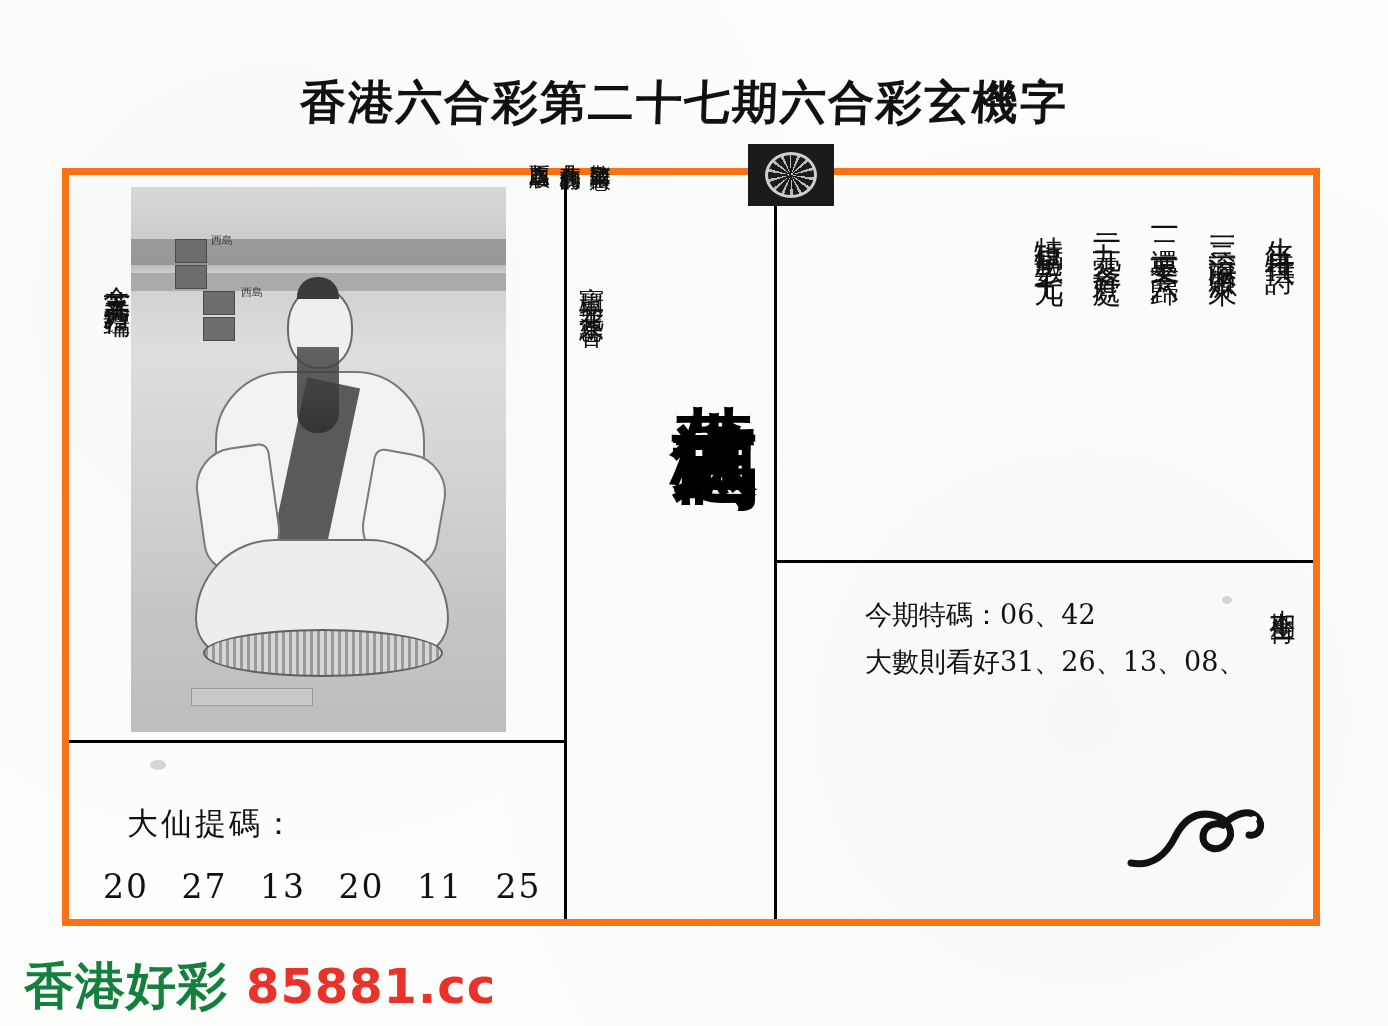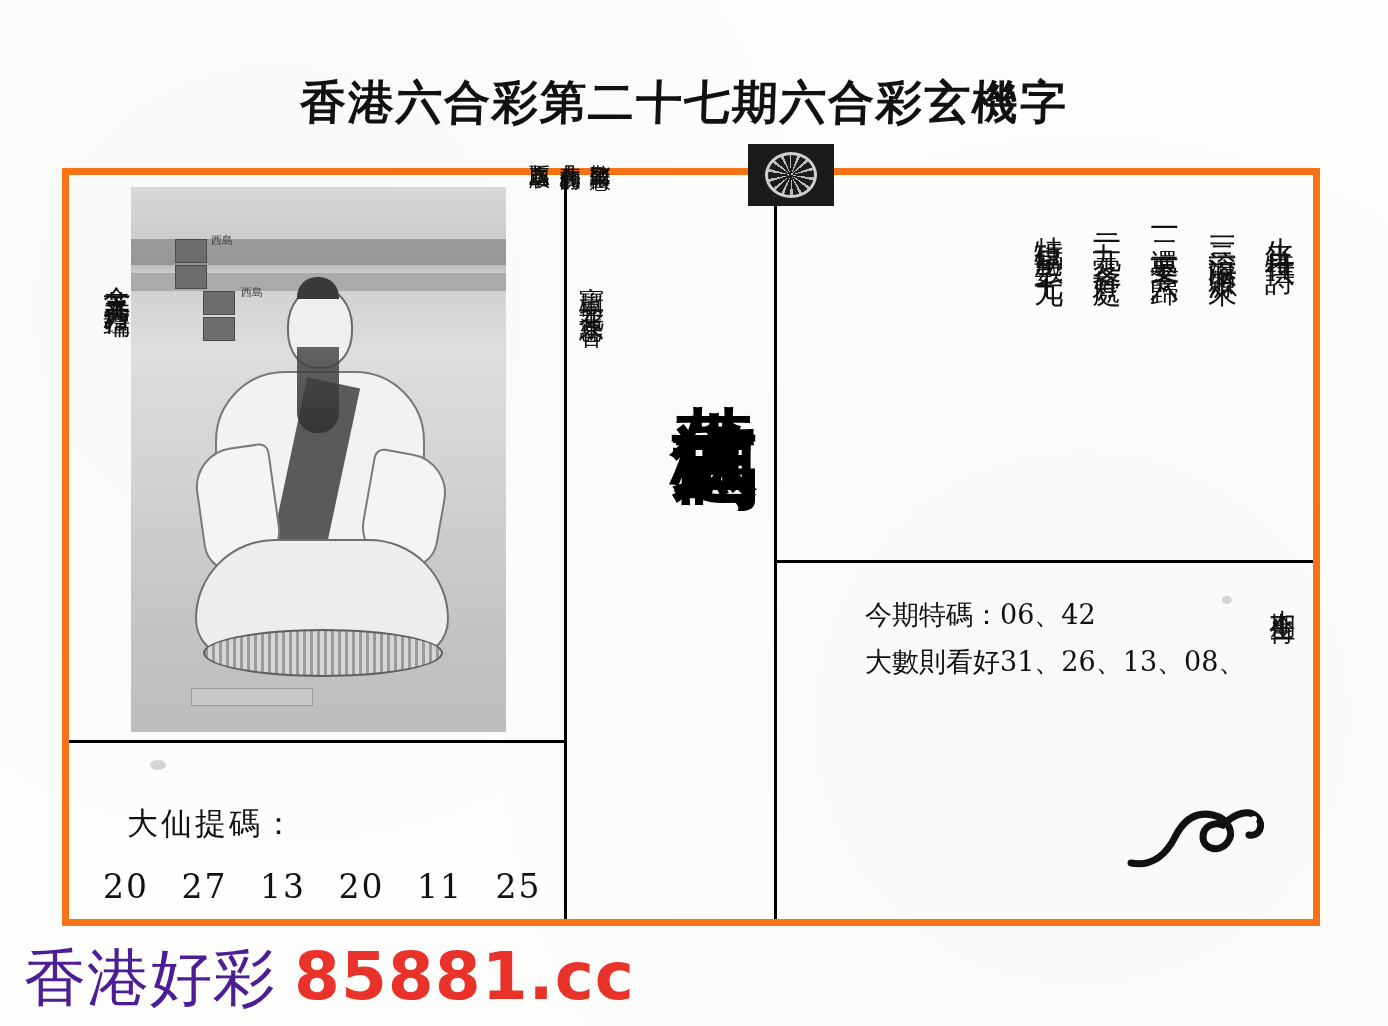--- a/index.html
+++ b/index.html
@@ -413,29 +413,29 @@
     position: absolute;
     left: 24px;
     bottom: 6px;
     display: flex;
     align-items: baseline;
     gap: 18px;
     z-index: 20;
   }
   #watermark-cn {
     font-family: "DejaVu Sans", sans-serif;
-    font-weight: normal;
-    font-size: 62px;
-    color: #4c1d95;
+    font-weight: bold;
+    font-size: 50px;
+    color: #15803d;
     letter-spacing: 1px;
   }
   #watermark-site {
     font-family: "DejaVu Sans", sans-serif;
     font-weight: bold;
-    font-size: 66px;
+    font-size: 48px;
     color: #e8322a;
     letter-spacing: 1px;
   }
 
   
   .smudge {
     position: absolute;
     background: #8c8c8c;
     opacity: .35;
     border-radius: 50%;

